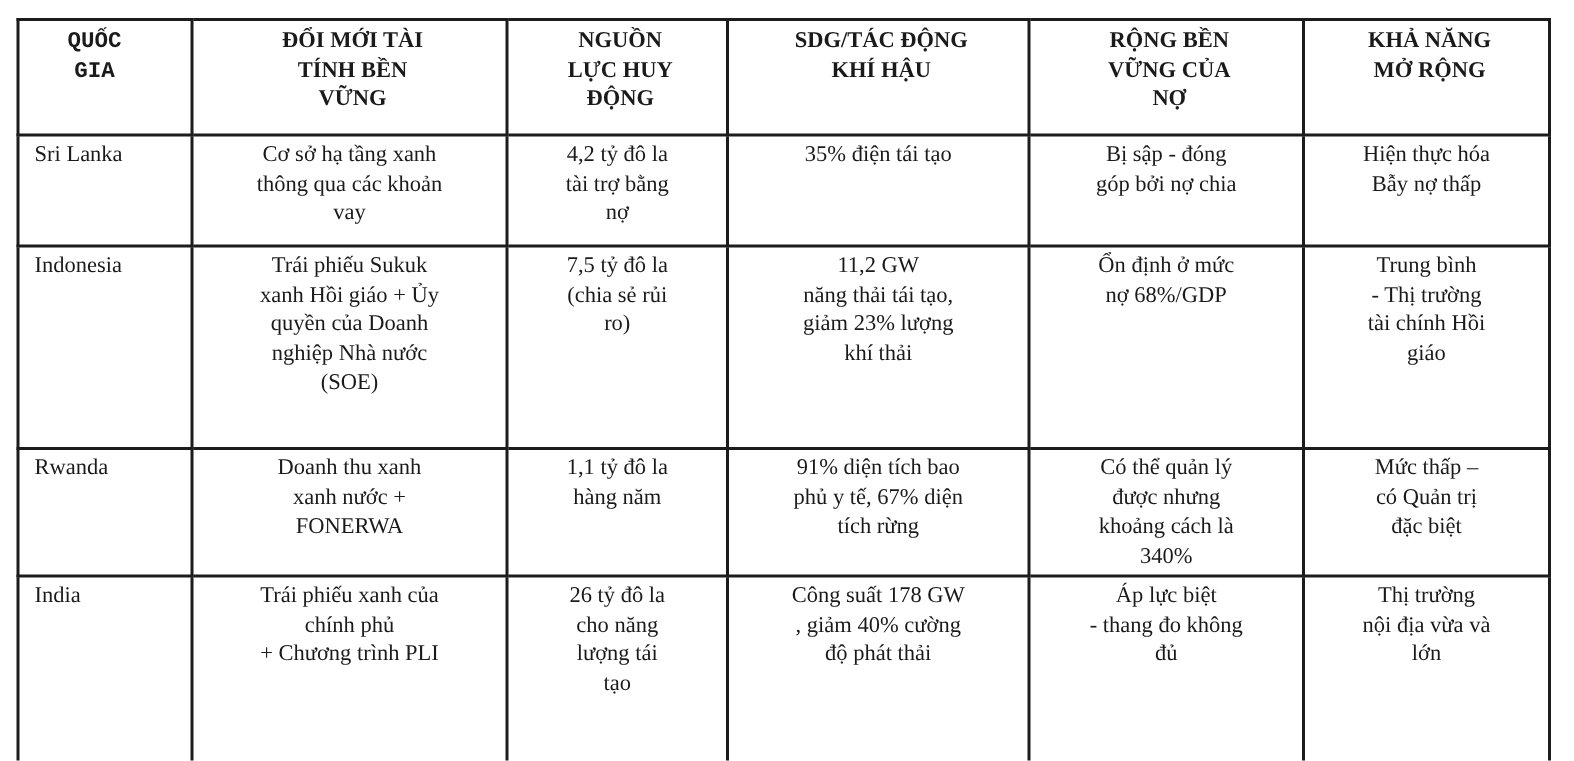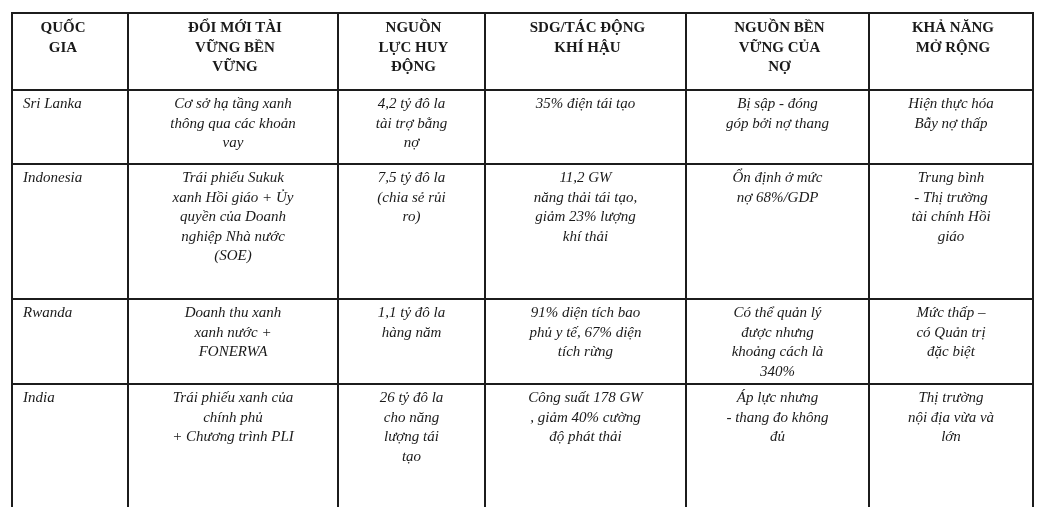--- a/index.html
+++ b/index.html
@@ -41,25 +41,25 @@
     table.doc-table th {
       font-weight: bold;
       text-align: center;
       padding-top: 4px;
       padding-left: 20px;
       padding-right: 16px;
     }
     table.doc-table th.h-country {
       padding-left: 14px;
       padding-right: 28px;
+      font-family: Liberation Mono, monospace;
     }
     table.doc-table td {
       text-align: center;
       font-weight: normal;
-      font-style: italic;
     }
     table.doc-table td.country {
       text-align: left;
       padding-left: 10px;
     }
     tr.row-head { height: 77px; }
     tr.row-1 { height: 74px; }
     tr.row-2 { height: 135px; }
     tr.row-3 { height: 68px; }
     tr.row-4 { height: 152px; }
@@ -78,34 +78,34 @@
       <col class="c6">
   </colgroup>
   <thead>
     <tr class="row-head">
       <th class="h-country">
         <span class="line">QUỐC</span>
         <span class="line">GIA</span>
       </th>
       <th>
         <span class="line">ĐỔI MỚI TÀI</span>
-        <span class="line">VỮNG BỀN</span>
+        <span class="line">TÍNH BỀN</span>
         <span class="line">VỮNG</span>
       </th>
       <th>
         <span class="line">NGUỒN</span>
         <span class="line">LỰC HUY</span>
         <span class="line">ĐỘNG</span>
       </th>
       <th>
         <span class="line">SDG/TÁC ĐỘNG</span>
         <span class="line">KHÍ HẬU</span>
       </th>
       <th>
-        <span class="line">NGUỒN BỀN</span>
+        <span class="line">RỘNG BỀN</span>
         <span class="line">VỮNG CỦA</span>
         <span class="line">NỢ</span>
       </th>
       <th>
         <span class="line">KHẢ NĂNG</span>
         <span class="line">MỞ RỘNG</span>
       </th>
     </tr>
   </thead>
   <tbody>
@@ -122,21 +122,21 @@
       <td>
         <span class="line">4,2 tỷ đô la</span>
         <span class="line">tài trợ bằng</span>
         <span class="line">nợ</span>
       </td>
       <td>
         <span class="line">35% điện tái tạo</span>
       </td>
       <td>
         <span class="line">Bị sập - đóng</span>
-        <span class="line">góp bởi nợ thang</span>
+        <span class="line">góp bởi nợ chia</span>
       </td>
       <td>
         <span class="line">Hiện thực hóa</span>
         <span class="line">Bẫy nợ thấp</span>
       </td>
     </tr>
 
     <tr class="row-2">
       <td class="country">
         <span class="line">Indonesia</span>
@@ -216,21 +216,21 @@
         <span class="line">cho năng</span>
         <span class="line">lượng tái</span>
         <span class="line">tạo</span>
       </td>
       <td>
         <span class="line">Công suất 178 GW</span>
         <span class="line">, giảm 40% cường</span>
         <span class="line">độ phát thải</span>
       </td>
       <td>
-        <span class="line">Áp lực nhưng</span>
+        <span class="line">Áp lực biệt</span>
         <span class="line">- thang đo không</span>
         <span class="line">đủ</span>
       </td>
       <td>
         <span class="line">Thị trường</span>
         <span class="line">nội địa vừa và</span>
         <span class="line">lớn</span>
       </td>
     </tr>
   </tbody>

